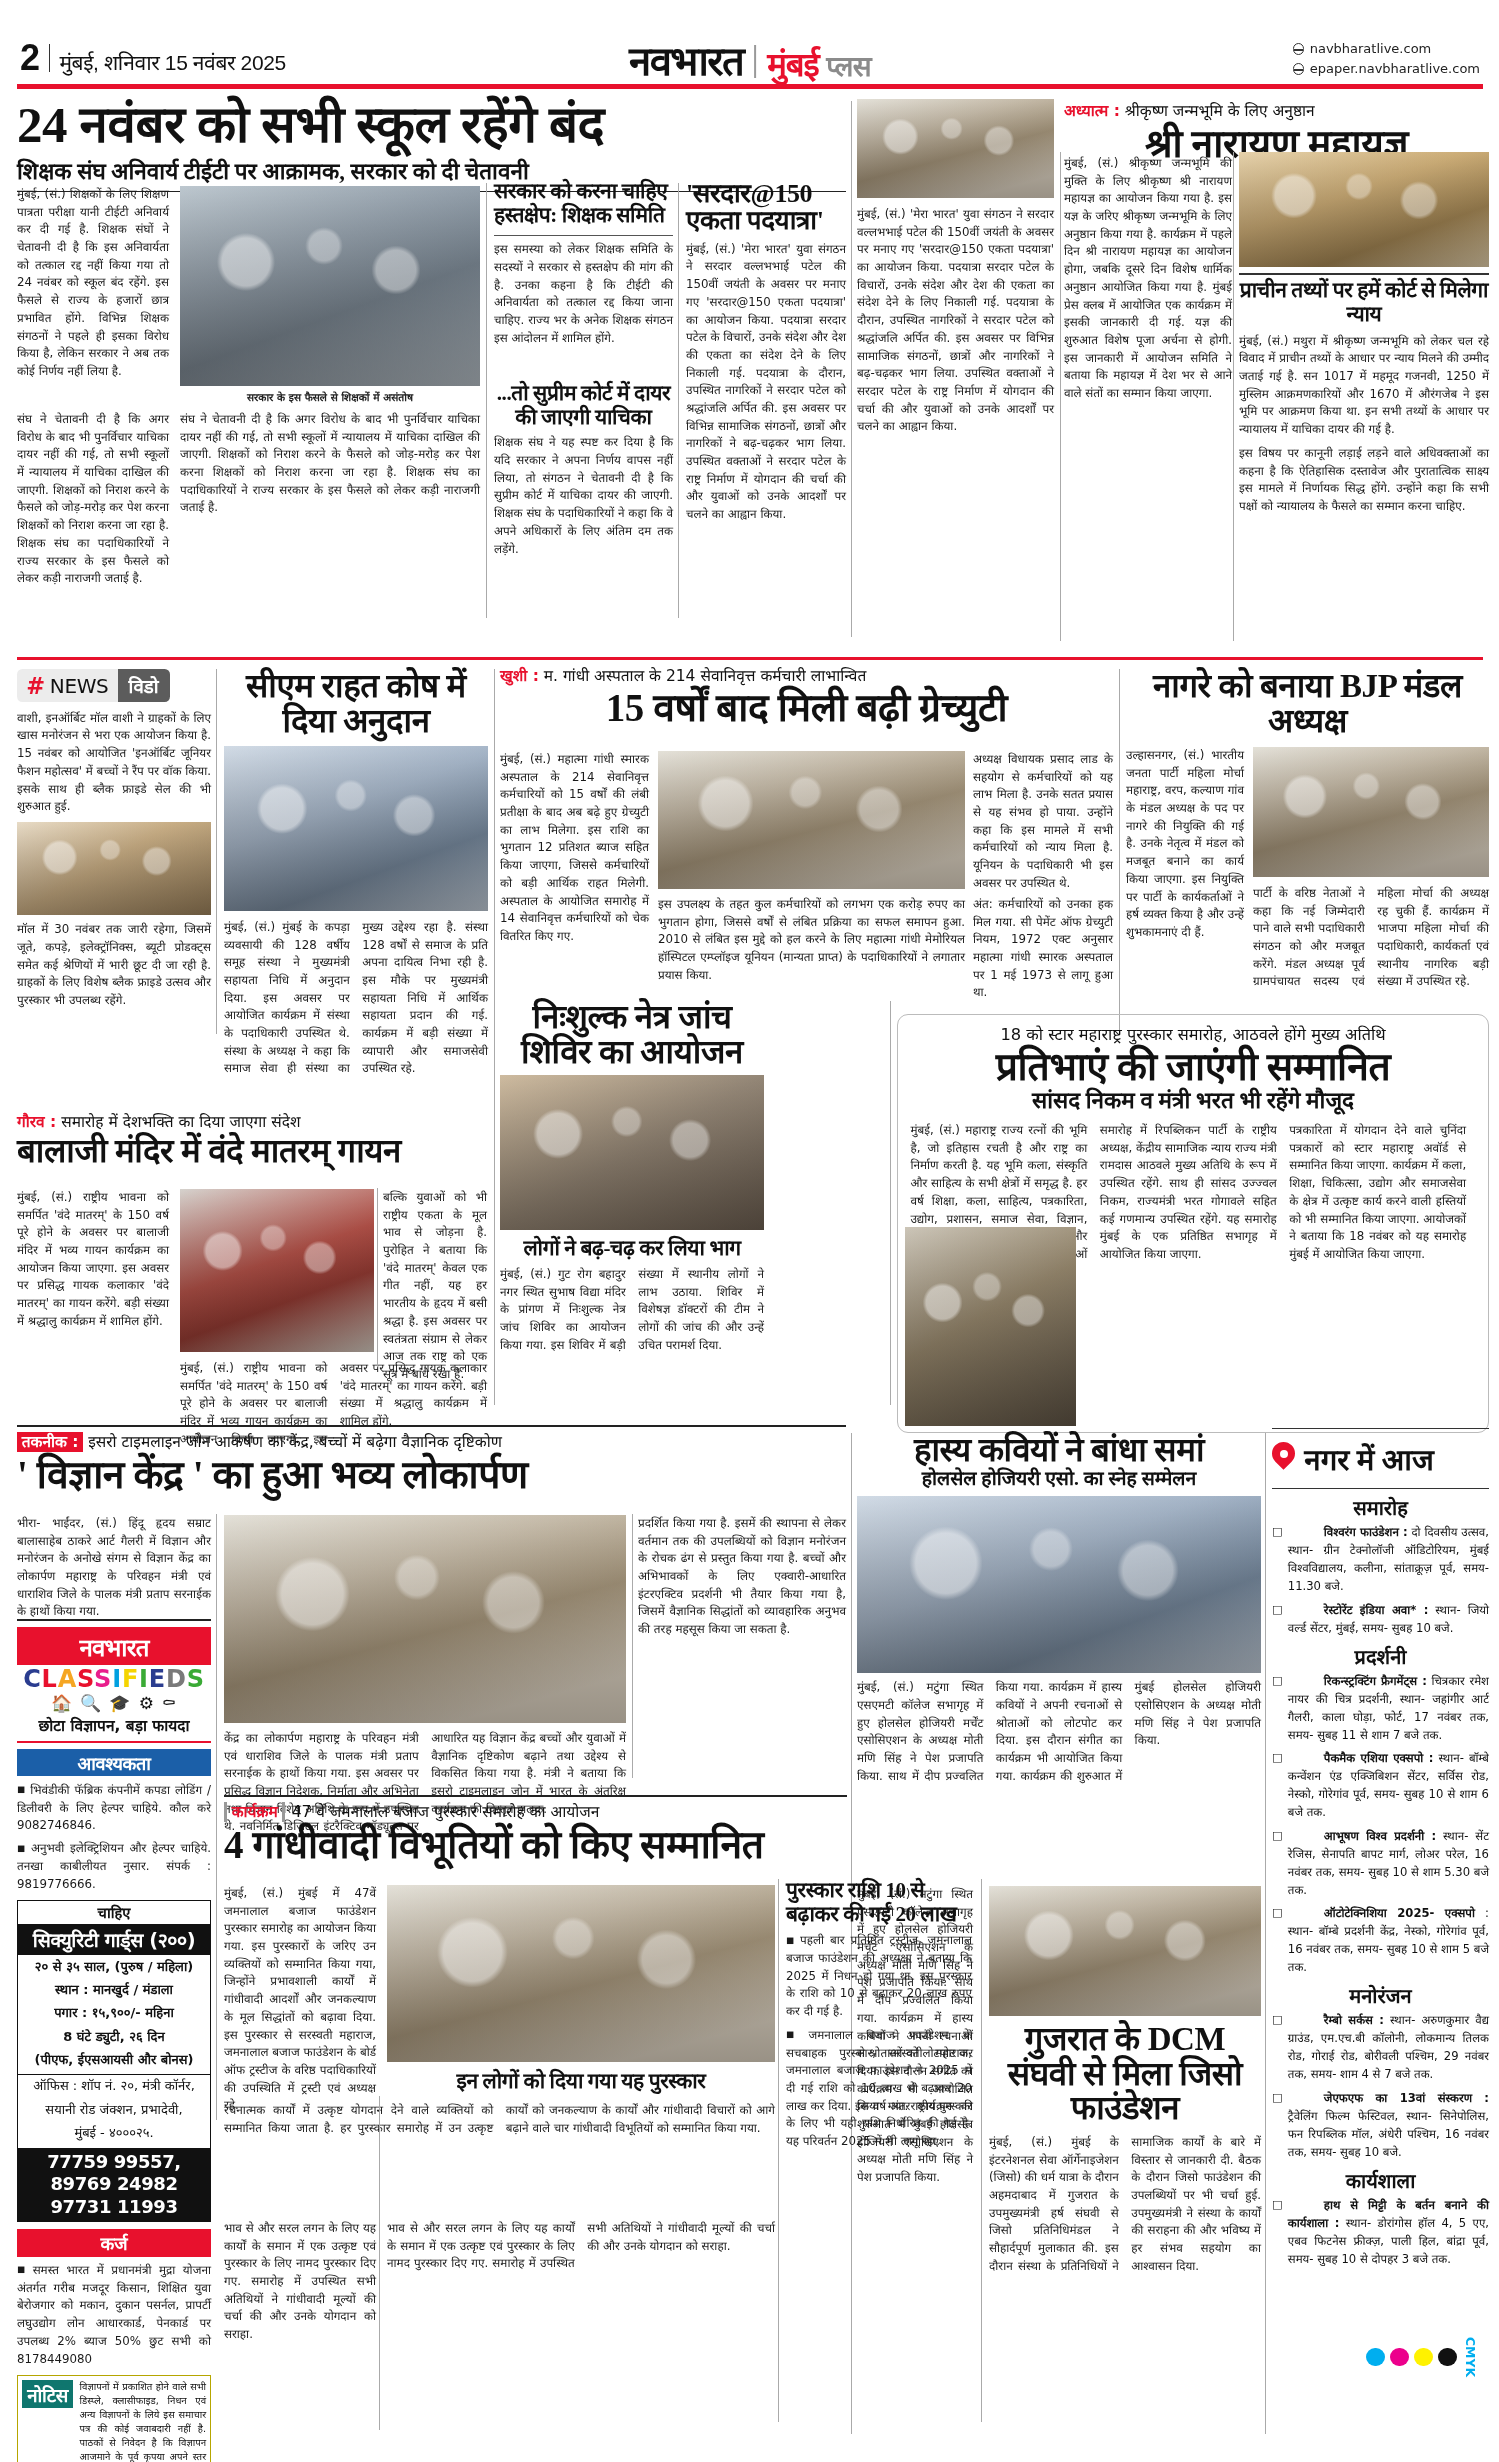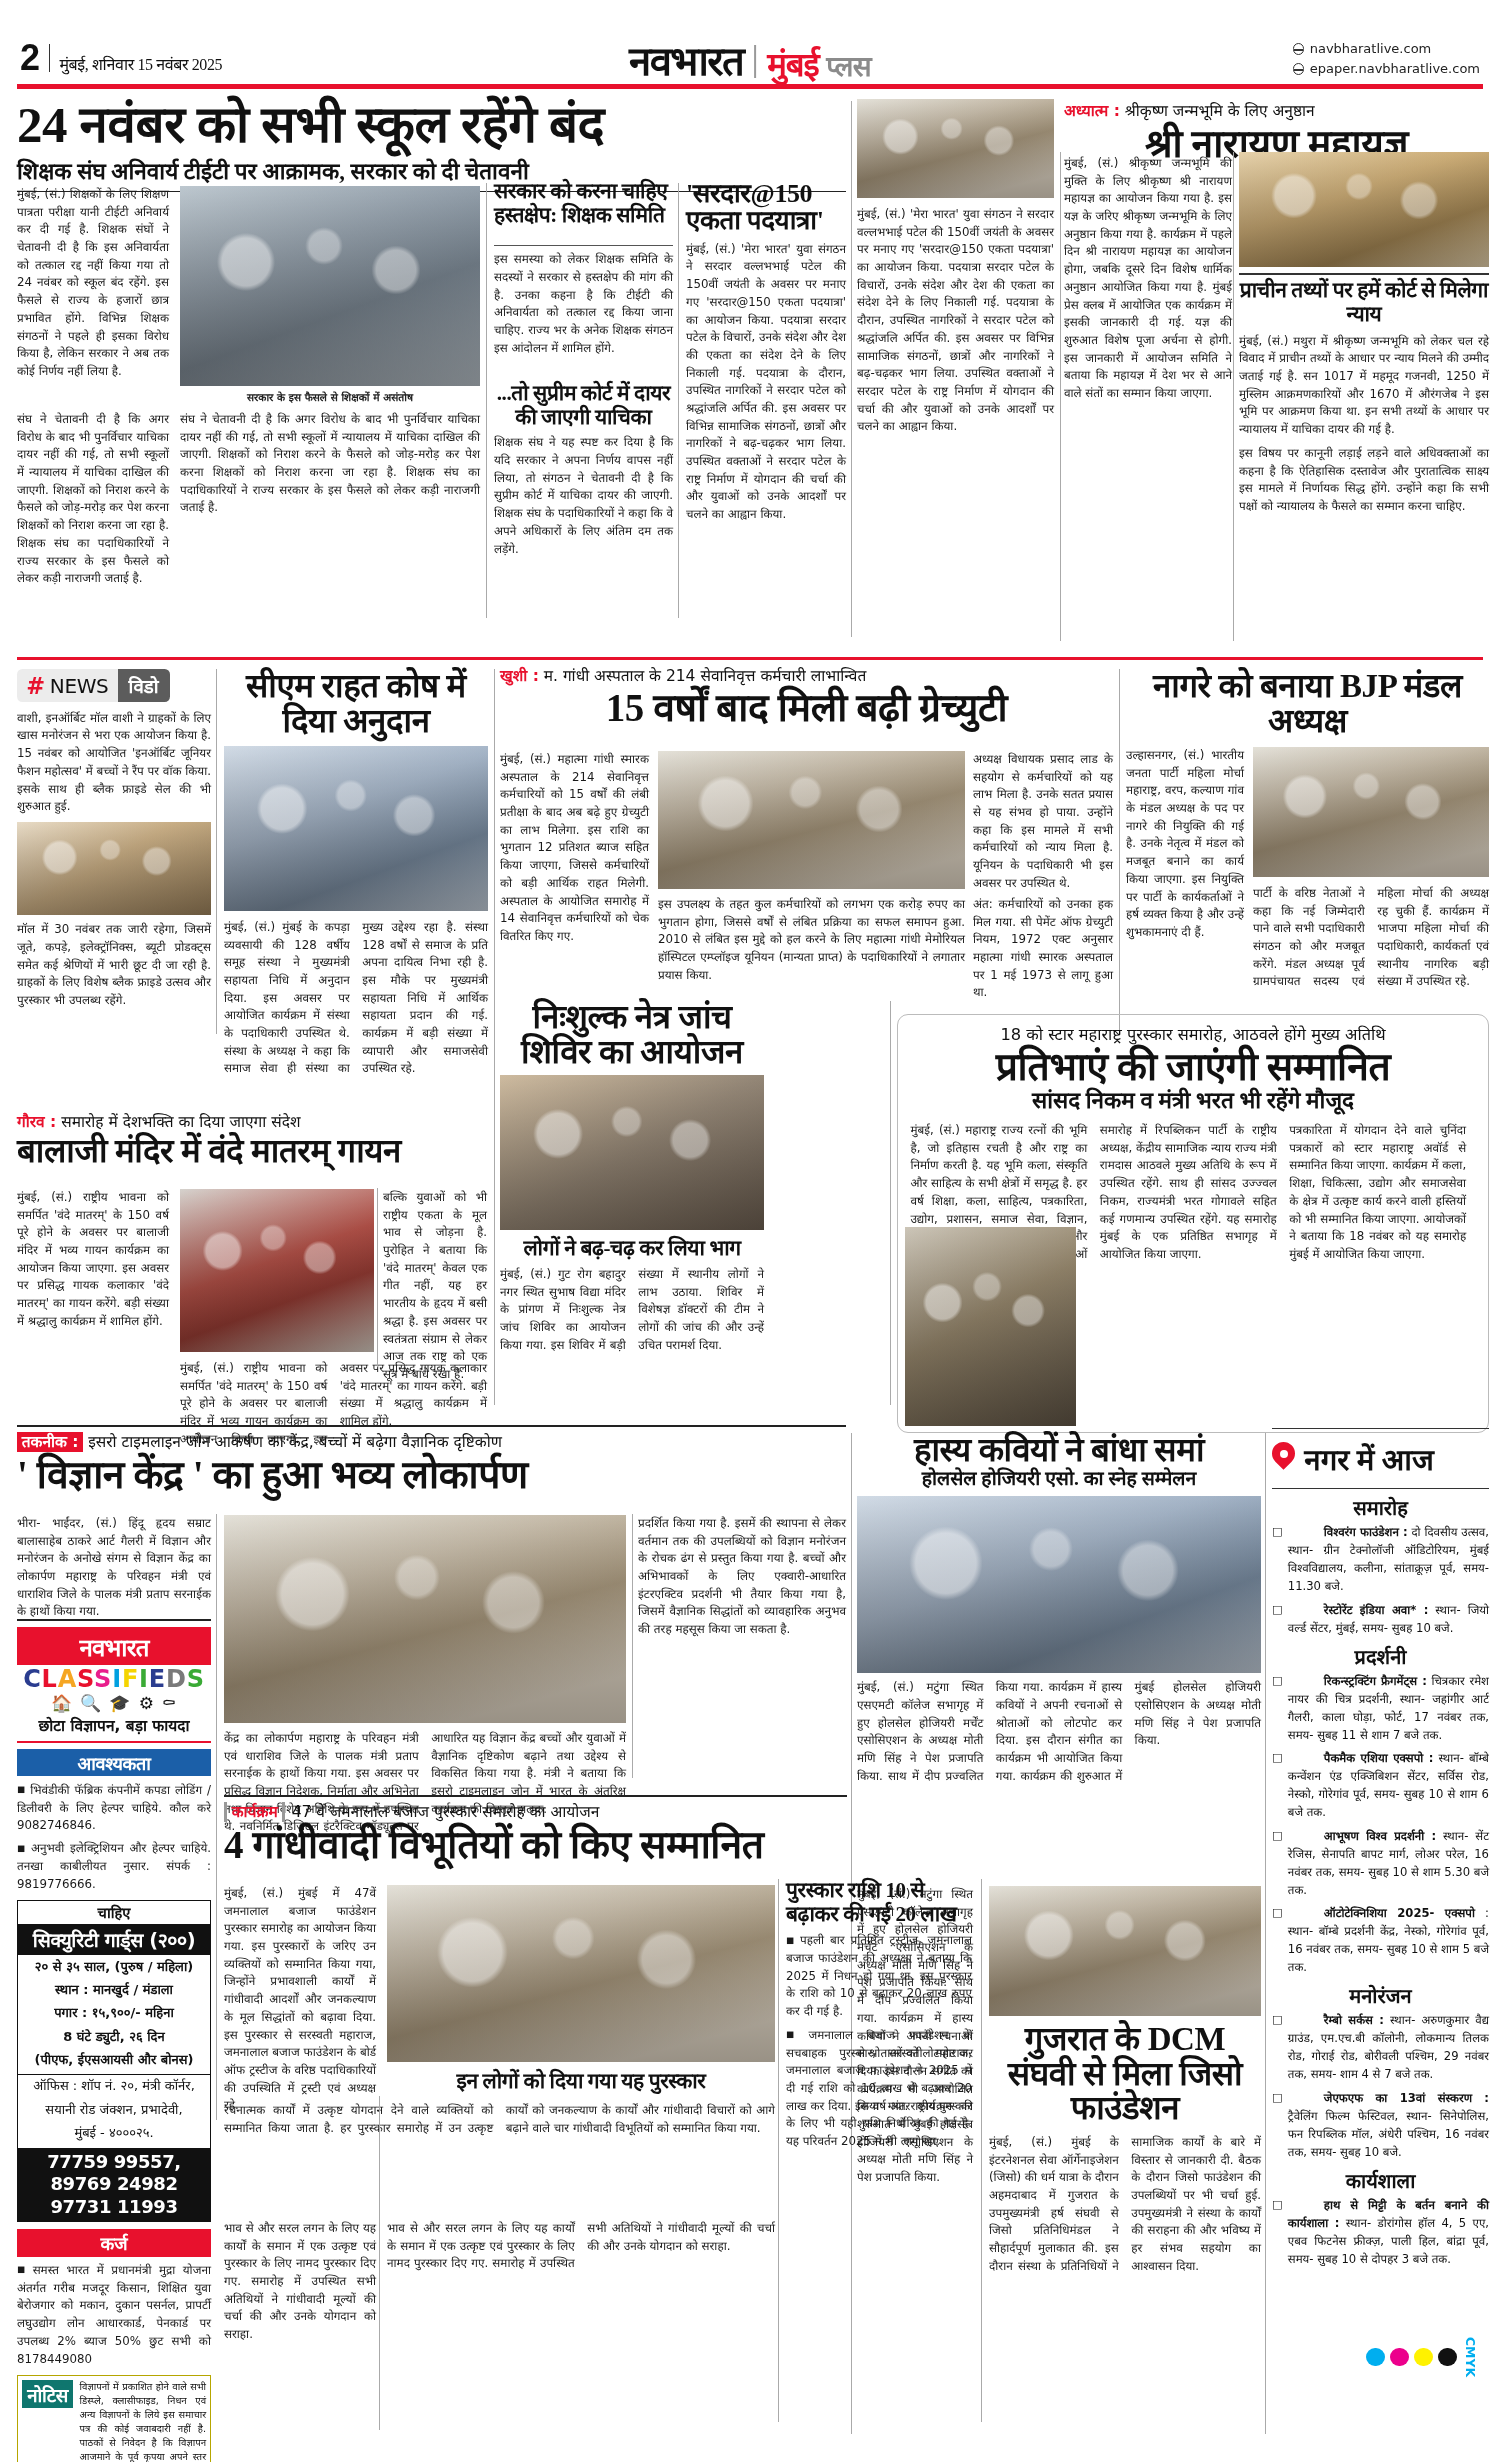--- a/index.html
+++ b/index.html
@@ -19,21 +19,21 @@
   }
 
   
   .masthead {
     position: absolute; left: 0; top: 0; width: 1500px; height: 84px;
     display: flex; align-items: flex-end; padding: 0 20px 4.7px 20px;
   }
   .mh-left { display: flex; align-items: baseline; gap: 9.3px; }
   .mh-pageno { font-size: 36px; font-weight: bold; font-family: "Liberation Sans", sans-serif; letter-spacing: -0.8px; }
   .mh-divider { width: 1.6px; height: 28px; background: #333; align-self: center; }
-  .mh-date { font-size: 16px; font-family: Liberation Serif, serif; letter-spacing: -0.4px; }
+  .mh-date { font-size: 21px; font-family: Liberation Sans, sans-serif; letter-spacing: -0.4px; }
   .mh-center { position: absolute; left: 50%; transform: translateX(-50%); bottom: 3.1px; display: flex; align-items: flex-end; gap: 7.8px; }
   .mh-brand { font-size: 40px; font-weight: bold; font-family: "DejaVu Sans", sans-serif; letter-spacing: -1.6px; line-height: 1; }
   .mh-vline { width: 2.3px; height: 33px; background: #999; margin: 0 3.1px 3.1px 3.1px; }
   .mh-sub1 { font-size: 33px; font-weight: bold; color: #e8112d; font-family: "DejaVu Sans", sans-serif; letter-spacing: -1.2px; line-height: 1; }
   .mh-sub2 { font-size: 28px; font-weight: bold; color: #8b8b8b; font-family: "DejaVu Sans", sans-serif; letter-spacing: -0.8px; line-height: 1; }
   .mh-right { margin-left: auto; text-align: left; font-size: 13px; font-family: "DejaVu Sans", sans-serif; line-height: 1.55; color: #222; }
   .mh-right div { display: flex; align-items: center; gap: 5.4px; }
   .globe {
     display:inline-block; width: 11.6px; height: 11.6px; border: 1.2px solid #333; border-radius: 50%;
     position: relative;
@@ -186,21 +186,21 @@
     <div class="hl hl-xxl">24 नवंबर को सभी स्कूल रहेंगे बंद</div>
     <div class="subhl" style="margin-top:7.8px; border-bottom:1.6px solid #222; padding-bottom:6.2px;">शिक्षक संघ अनिवार्य टीईटी पर आक्रामक, सरकार को दी चेतावनी</div>
   </div>
 
   <div class="abs body-txt" style="left:17px; top:186px; width:152px;">मुंबई, (सं.) शिक्षकों के लिए शिक्षण पात्रता परीक्षा यानी टीईटी अनिवार्य कर दी गई है. शिक्षक संघों ने चेतावनी दी है कि इस अनिवार्यता को तत्काल रद्द नहीं किया गया तो 24 नवंबर को स्कूल बंद रहेंगे. इस फैसले से राज्य के हजारों छात्र प्रभावित होंगे. विभिन्न शिक्षक संगठनों ने पहले ही इसका विरोध किया है, लेकिन सरकार ने अब तक कोई निर्णय नहीं लिया है.</div>
 
   <div class="abs photo" style="left:180px; top:186px; width:300px; height:200px;"></div>
   <div class="abs caption" style="left:180px; top:390px; width:300px; text-align:center; font-weight:bold;">सरकार के इस फैसले से शिक्षकों में असंतोष</div>
 
   <div class="abs" style="left:494px; top:180px; width:179px;">
-    <div class="hl hl-s" style="line-height:1.12; border-bottom:0.8px solid #555; padding-bottom:18px;">सरकार को करना चाहिए हस्तक्षेप: शिक्षक समिति</div>
+    <div class="hl hl-s" style="line-height:1.12; border-bottom:0.8px solid #555; padding-bottom:8px;">सरकार को करना चाहिए हस्तक्षेप: शिक्षक समिति</div>
     <div class="body-txt" style="margin-top:5.4px;">इस समस्या को लेकर शिक्षक समिति के सदस्यों ने सरकार से हस्तक्षेप की मांग की है. उनका कहना है कि टीईटी की अनिवार्यता को तत्काल रद्द किया जाना चाहिए. राज्य भर के अनेक शिक्षक संगठन इस आंदोलन में शामिल होंगे.</div>
   </div>
 
   <div class="abs body-txt" style="left:17px; top:411px; width:152px;">संघ ने चेतावनी दी है कि अगर विरोध के बाद भी पुनर्विचार याचिका दायर नहीं की गई, तो सभी स्कूलों में न्यायालय में याचिका दाखिल की जाएगी. शिक्षकों को निराश करने के फैसले को जोड़-मरोड़ कर पेश करना शिक्षकों को निराश करना जा रहा है. शिक्षक संघ का पदाधिकारियों ने राज्य सरकार के इस फैसले को लेकर कड़ी नाराजगी जताई है.</div>
   <div class="abs body-txt" style="left:180px; top:411px; width:300px;">संघ ने चेतावनी दी है कि अगर विरोध के बाद भी पुनर्विचार याचिका दायर नहीं की गई, तो सभी स्कूलों में न्यायालय में याचिका दाखिल की जाएगी. शिक्षकों को निराश करने के फैसले को जोड़-मरोड़ कर पेश करना शिक्षकों को निराश करना जा रहा है. शिक्षक संघ का पदाधिकारियों ने राज्य सरकार के इस फैसले को लेकर कड़ी नाराजगी जताई है.</div>
 
   <div class="abs" style="left:494px; top:382px; width:179px;">
     <div class="hl hl-s" style="line-height:1.12; text-align:center;">...तो सुप्रीम कोर्ट में दायर की जाएगी याचिका</div>
     <div class="body-txt" style="margin-top:5.4px;">शिक्षक संघ ने यह स्पष्ट कर दिया है कि यदि सरकार ने अपना निर्णय वापस नहीं लिया, तो संगठन ने चेतावनी दी है कि सुप्रीम कोर्ट में याचिका दायर की जाएगी. शिक्षक संघ के पदाधिकारियों ने कहा कि वे अपने अधिकारों के लिए अंतिम दम तक लड़ेंगे.</div>
   </div>

